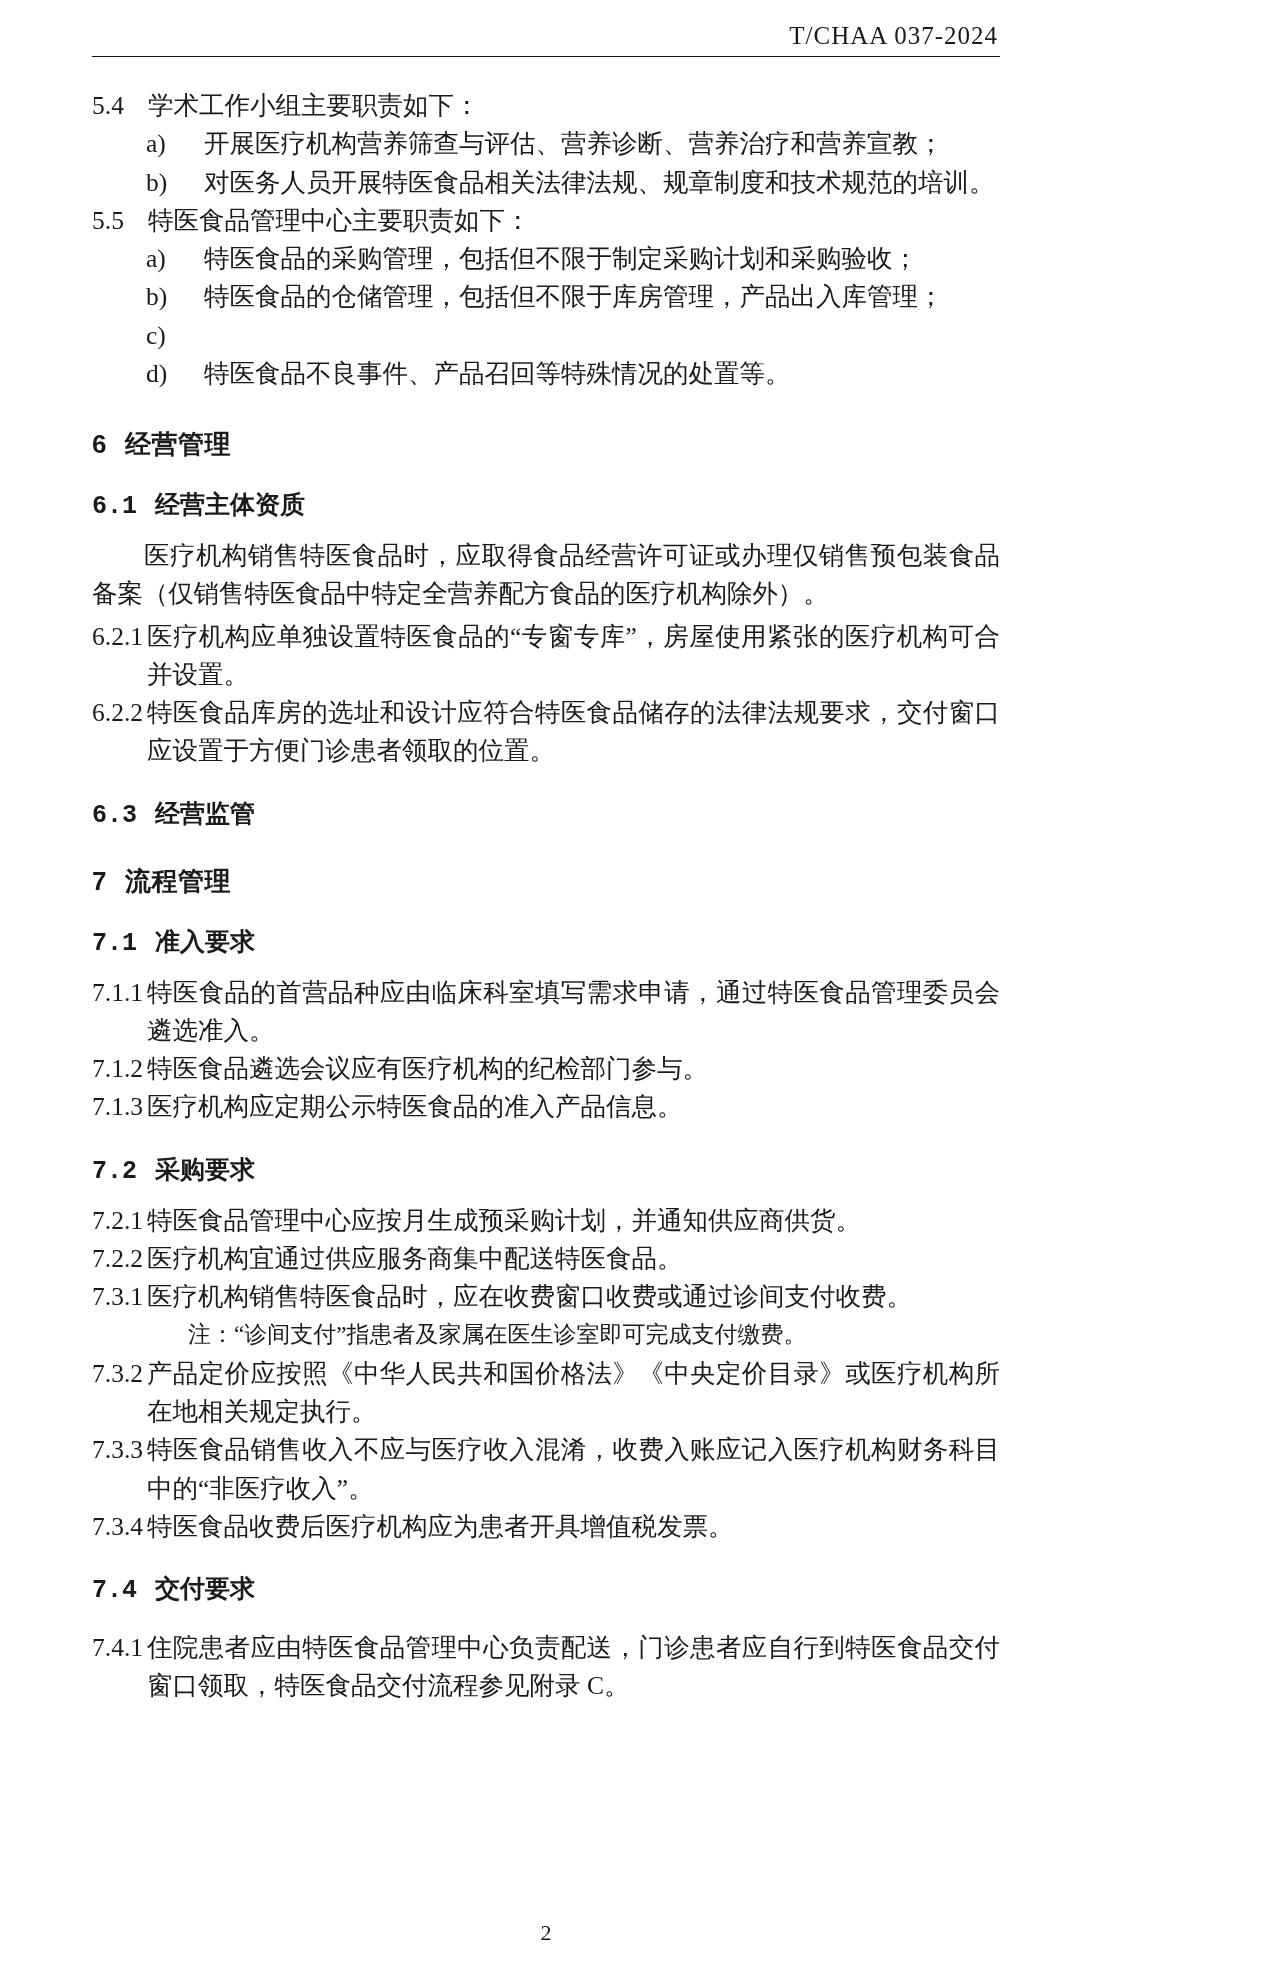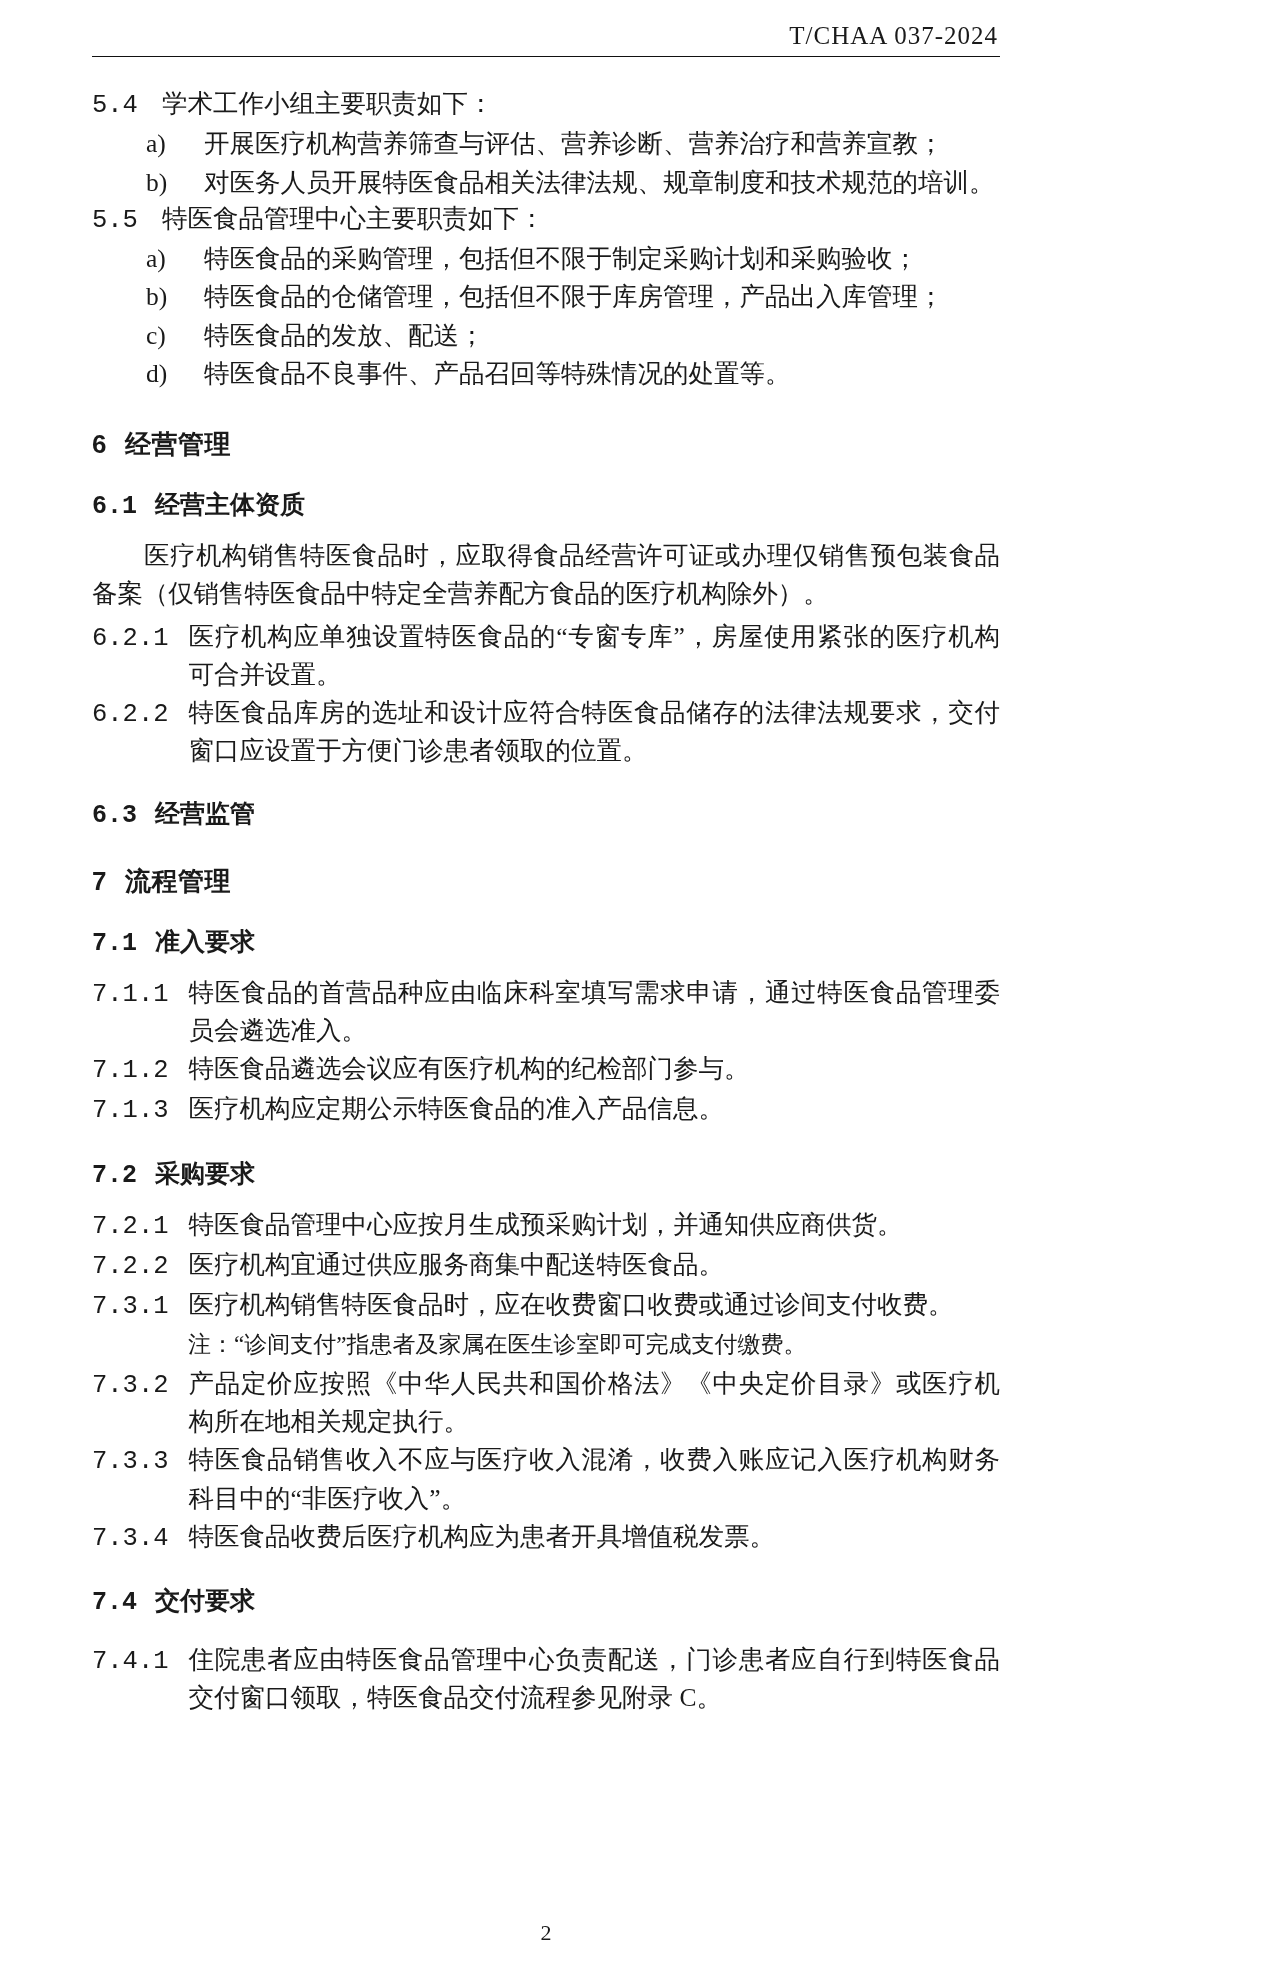--- a/index.html
+++ b/index.html
@@ -33,21 +33,20 @@
   }
   .header-rule {
     border-bottom: 1.6px solid #111;
     margin: 0 0 30px 0;
   }
   .clause {
     display: flex;
     align-items: baseline;
     font-size: 25.5px;
     line-height: 1.5;
-    font-family: Liberation Mono, monospace;
   }
   .clause .num {
     flex: 0 0 auto;
     white-space: nowrap;
   }
   .clause .txt {
     flex: 1 1 auto;
   }
   .sub-item {
     display: flex;
@@ -100,22 +99,21 @@
   .hang {
     display: flex;
     align-items: baseline;
     font-size: 25.5px;
     line-height: 1.5;
     text-align: justify;
   }
   .hang .num {
     flex: 0 0 auto;
     white-space: nowrap;
-    margin-right: 20px;
-    font-family: Liberation Mono, monospace;
+    margin-right: 4px;
   }
   .hang .txt {
     flex: 1 1 auto;
   }
   .footer {
     position: absolute;
     left: 0;
     right: 0;
     bottom: 26px;
     text-align: center;
@@ -152,21 +150,20 @@
   <div class="sub-item">
     <span class="marker">a)</span>
     <span class="txt">特医食品的采购管理，包括但不限于制定采购计划和采购验收；</span>
   </div>
   <div class="sub-item">
     <span class="marker">b)</span>
     <span class="txt">特医食品的仓储管理，包括但不限于库房管理，产品出入库管理；</span>
   </div>
   <div class="sub-item">
     <span class="marker">c)</span>
-    <span class="txt">特医食品的发放、配送；</span>
   </div>
   <div class="sub-item">
     <span class="marker">d)</span>
     <span class="txt">特医食品不良事件、产品召回等特殊情况的处置等。</span>
   </div>
 
   <h2 class="sec">
     <span class="num">6</span><span>经营管理</span>
   </h2>
 

